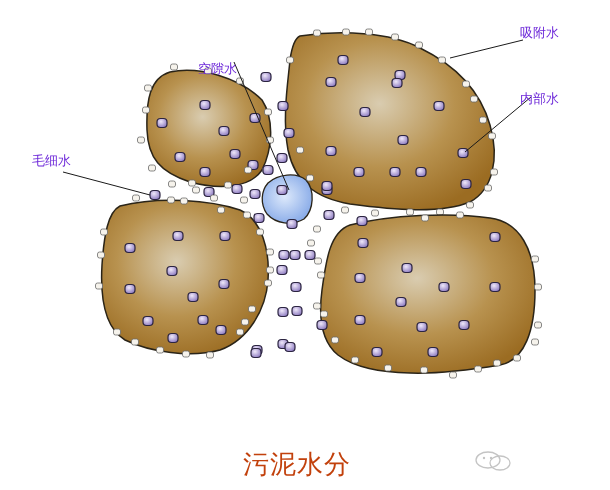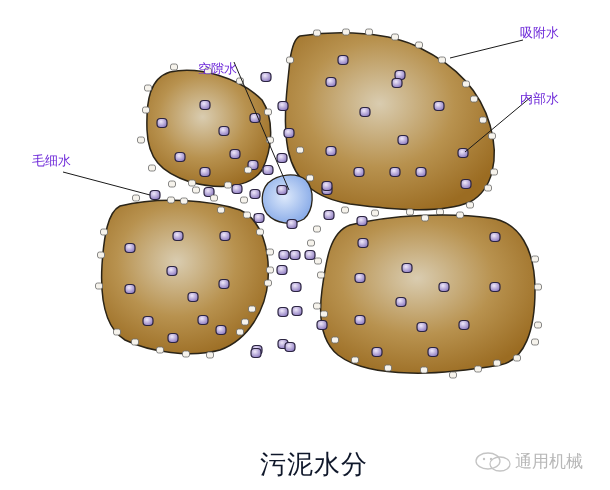--- a/index.html
+++ b/index.html
@@ -1,21 +1,21 @@
 <!DOCTYPE html>
 <html><head>
 <meta charset="utf-8">
 <style>
   html, body { margin:0; padding:0; background:#ffffff; }
   body { width:610px; height:490px; position:relative; overflow:hidden;
          font-family: "DejaVu Serif", "Liberation Serif", serif; }
   #diagram { position:absolute; left:0; top:0; width:610px; height:490px; }
   .label { position:absolute; font-size:13px; color:#6d28d9; white-space:nowrap;
            font-family: "DejaVu Serif", "Liberation Serif", serif; }
-  .title { position:absolute; left:260px; top:447px; font-size:26px; color:#0f172a;
+  .title { position:absolute; left:243px; top:447px; font-size:26px; color:#c2410c;
            font-family: "DejaVu Serif", "Liberation Serif", serif; letter-spacing:1px; }
   .watermark { position:absolute; left:474px; top:450px; font-size:17px; color:#b8b8b8;
                font-family: "DejaVu Sans", "Liberation Sans", sans-serif; display:flex; align-items:center; gap:3px; }
   .wm-icon { width:38px; height:22px; }
 </style>
 </head>
 <body>
 
 <svg id="diagram" viewBox="0 0 610 490" xmlns="http://www.w3.org/2000/svg">
   <defs>
@@ -227,14 +227,13 @@
 
 <div class="title">污泥水分</div>
 
 <div class="watermark">
   <svg class="wm-icon" viewBox="0 0 38 22">
     <ellipse cx="14" cy="10" rx="12" ry="8" fill="none" stroke="#c4c4c4" stroke-width="1.3"></ellipse>
     <ellipse cx="26" cy="13" rx="10" ry="7" fill="none" stroke="#c4c4c4" stroke-width="1.3"></ellipse>
     <circle cx="10" cy="8" r="1.2" fill="#c4c4c4"></circle>
       <circle cx="17" cy="8" r="1.2" fill="#c4c4c4"></circle>
   </svg>
-  <span>通用机械</span>
 </div>
 
 </body></html>

